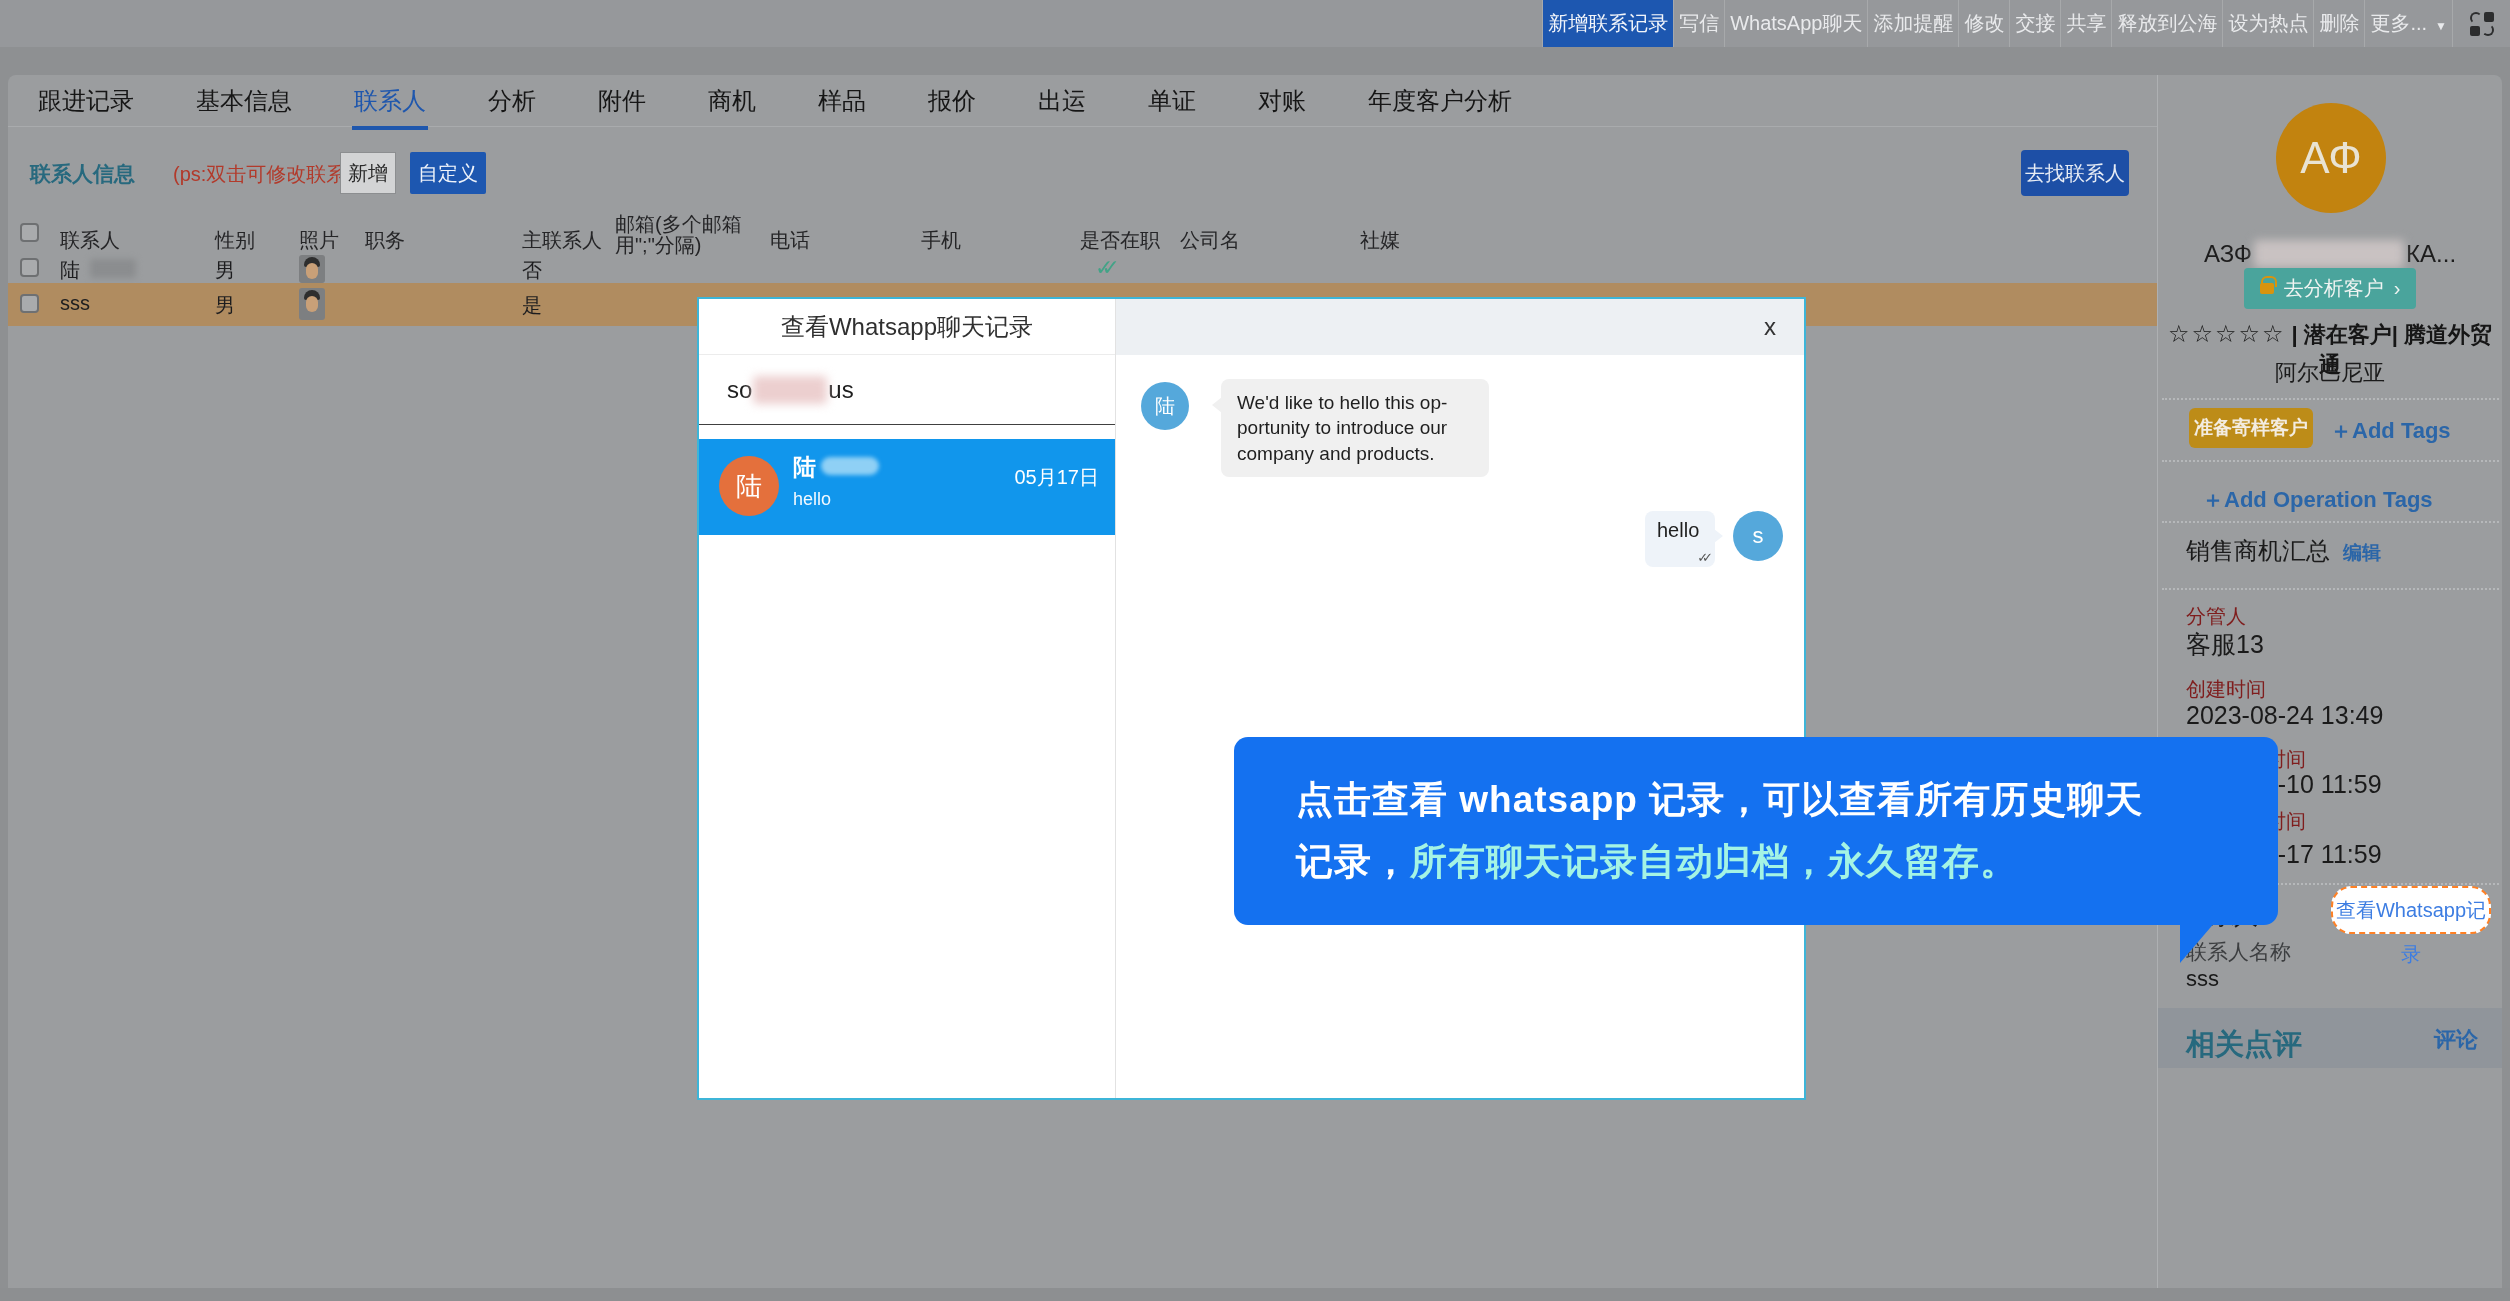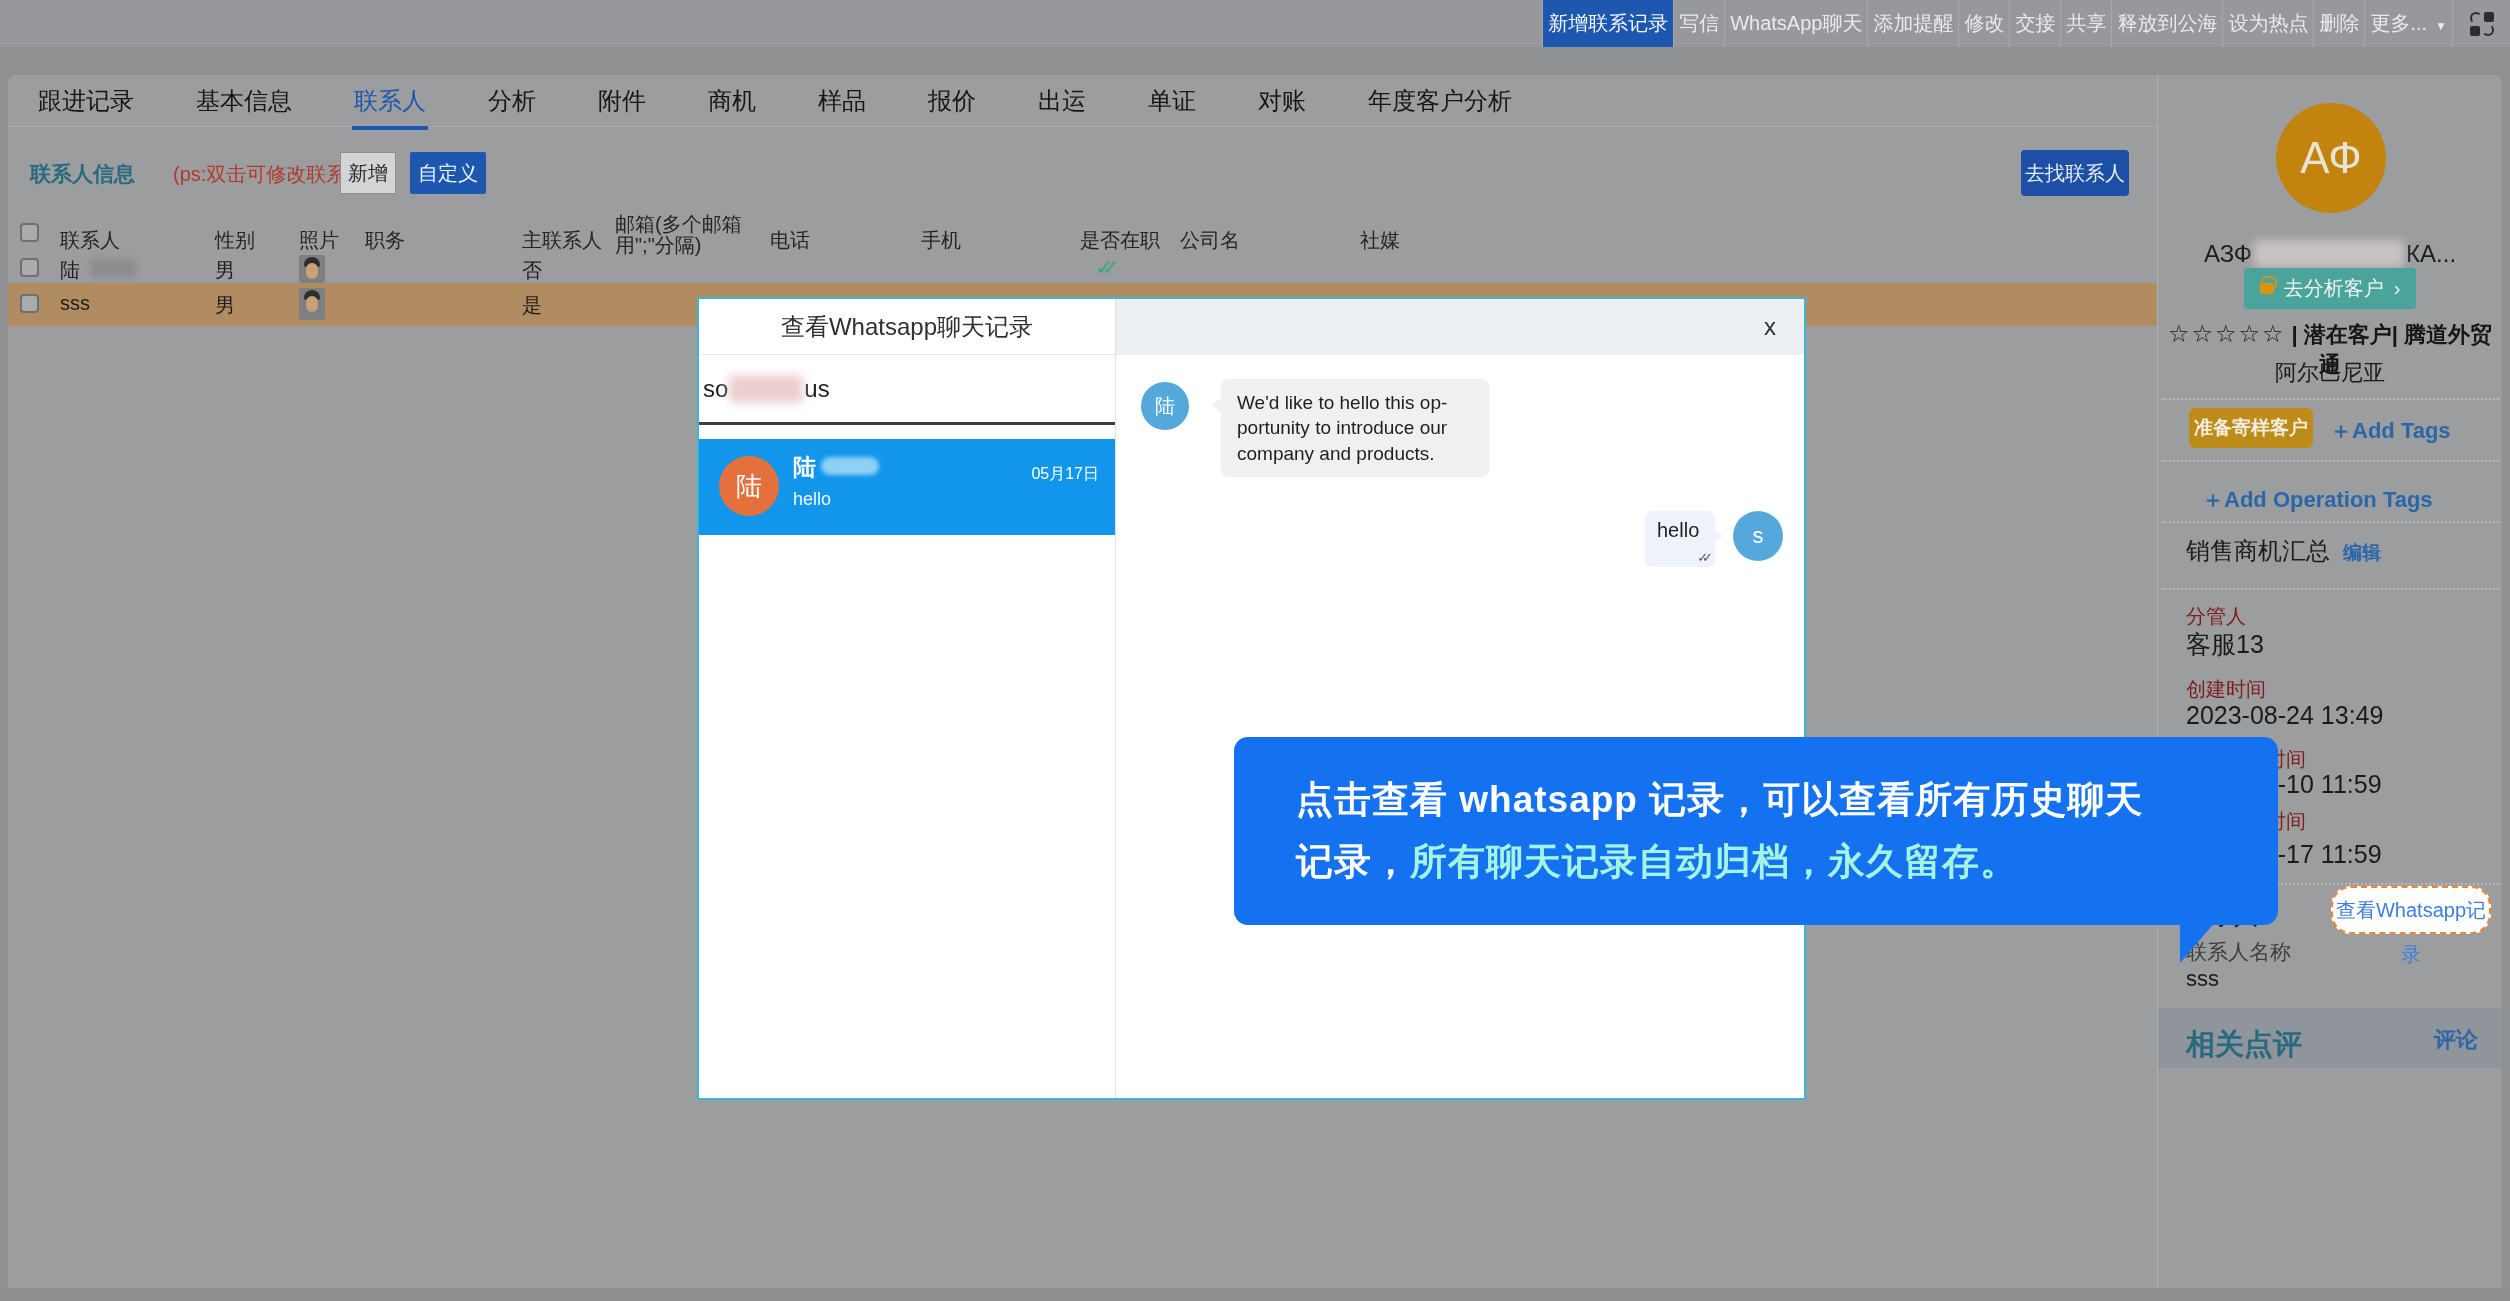--- a/index.html
+++ b/index.html
@@ -73,27 +73,27 @@
   .sb-cname { position:absolute; left:28px; top:863px; font-size:21px; color:#3c3e40; }
   .sb-cval { position:absolute; left:28px; top:891px; font-size:22px; color:#1a1a1a; }
   .sb-bar { position:absolute; left:0; top:933px; width:100%; height:60px; background:#90959b; }
   .sb-bar .rev { position:absolute; left:28px; top:17px; font-size:29px; color:#27697e; font-weight:bold; }
   .sb-bar .com { position:absolute; right:24px; top:17px; font-size:22px; color:#2b66a8; font-weight:bold; }
 
   
   .modal { position:absolute; left:697px; top:297px; width:1109px; height:803px; background:#fff; border:2px solid #3db5d8; display:flex; }
   .mleft { width:417px; border-right:1px solid #e2e2e2; position:relative; }
   .ml-head { height:56px; border-bottom:1px solid #ececec; display:flex; align-items:center; justify-content:center; font-size:24px; color:#303030; }
-  .ml-search { position:absolute; left:0; top:57px; width:100%; height:69px; border-bottom:3px solid #404040; display:flex; align-items:center; padding-left:4px; font-size:24px; color:#1e1e1e; }
+  .ml-search { position:absolute; left:0; top:57px; width:100%; height:69px; border-bottom:1px solid #404040; display:flex; align-items:center; padding-left:28px; font-size:24px; color:#1e1e1e; }
   .ml-search .pinkblur { width:74px; height:28px; background:#eccfcf; border-radius:4px; filter:blur(5px); margin:0 1px; }
   .chat-item { position:absolute; left:0; top:140px; width:100%; height:96px; background:#1196ec; }
   .ci-avatar { position:absolute; left:20px; top:17px; width:60px; height:60px; border-radius:50%; background:#e4703c; color:#fff; font-size:26px; display:flex; align-items:center; justify-content:center; }
   .ci-name { position:absolute; left:94px; top:13px; font-size:23px; color:#fff; font-weight:bold; }
   .ci-nameblur { position:absolute; left:122px; top:18px; width:58px; height:18px; background:#8fd0f5; border-radius:9px; filter:blur(2px); }
-  .ci-date { position:absolute; right:16px; top:25px; font-size:16px; color:#fff; }
+  .ci-date { position:absolute; right:16px; top:25px; font-size:20px; color:#fff; }
   .ci-sub { position:absolute; left:94px; top:50px; font-size:18px; color:#f2f9ff; }
   .mright { flex:1; position:relative; }
   .mr-head { height:56px; background:#edf0f3; position:relative; }
   .mr-close { position:absolute; right:28px; top:12px; font-size:24px; color:#333; line-height:32px; }
   .mr-body { position:absolute; left:0; top:56px; right:0; bottom:0; background:#fff; }
   .msg-avatar { position:absolute; width:48px; height:48px; border-radius:50%; background:#55a8db; color:#fff; font-size:20px; display:flex; align-items:center; justify-content:center; }
   .in-avatar { left:25px; top:27px; }
   .in-bubble { position:absolute; left:105px; top:24px; width:268px; background:#f0f0f0; border-radius:8px; padding:11px 16px; font-size:19px; color:#1f1f1f; line-height:1.33; }
   .in-bubble::before { content:""; position:absolute; left:-9px; top:18px; border-top:8px solid transparent; border-bottom:8px solid transparent; border-right:10px solid #f0f0f0; }
   .out-bubble { position:absolute; left:529px; top:156px; width:70px; height:56px; background:#eef3f9; border-radius:8px; font-size:20px; color:#1f1f1f; }

